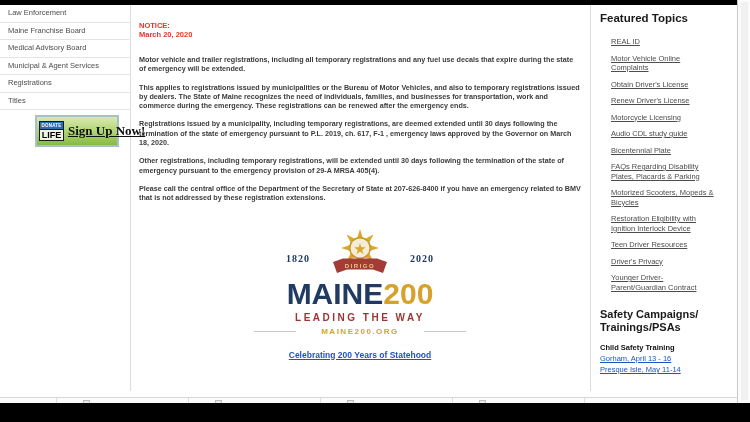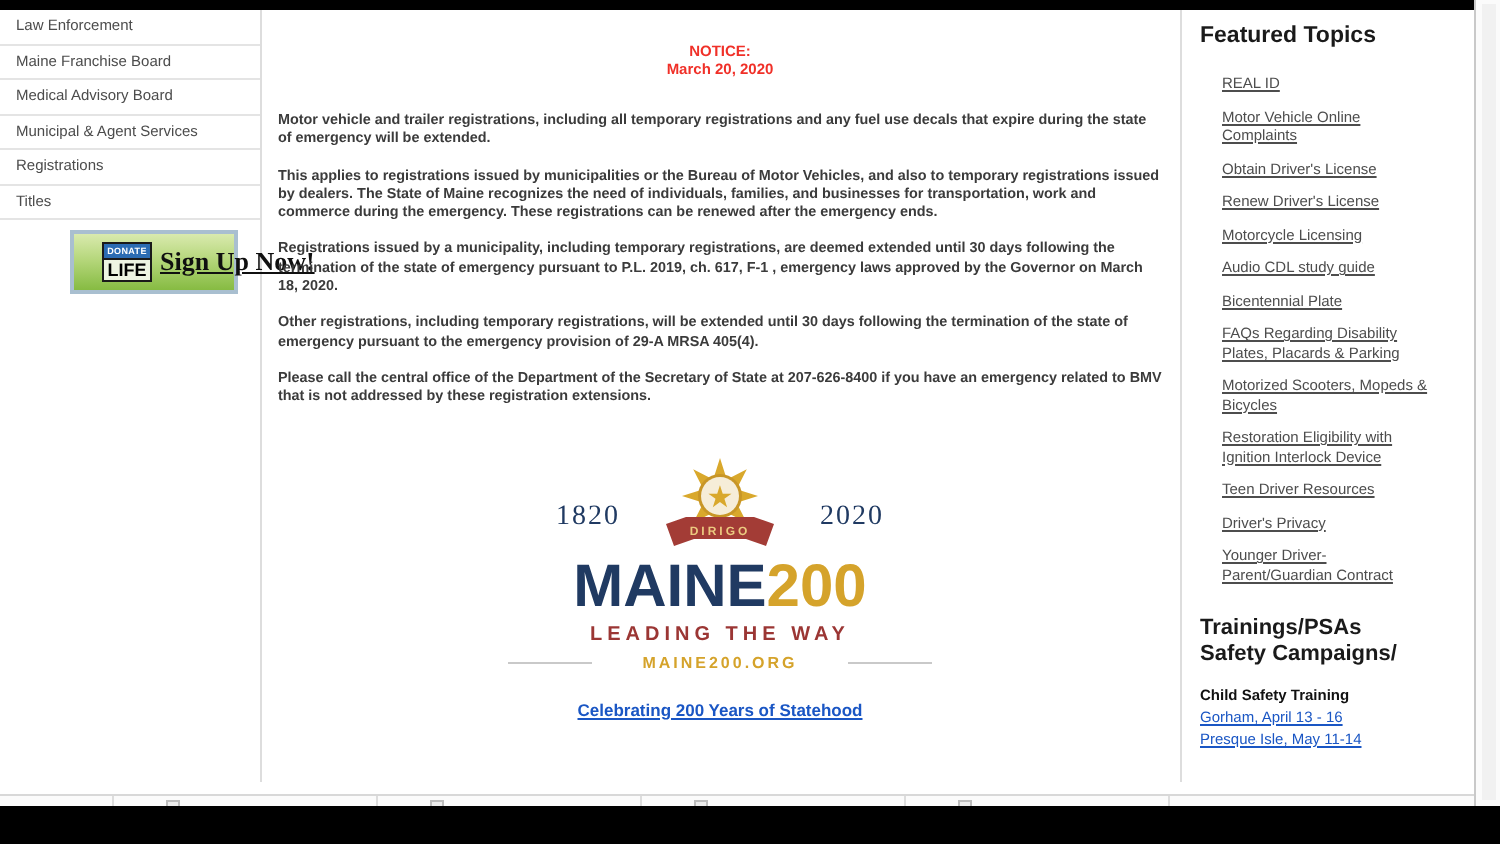--- a/index.html
+++ b/index.html
@@ -14,32 +14,32 @@
   .scrollstrip{position:absolute;right:0;top:0;width:13px;height:403px;background:#fbfbfb;border-left:1px solid #c9c9c9;}
   .scrollstrip .track{position:absolute;left:3px;top:2px;width:7px;height:398px;background:#f1f1f1;}
   .content{position:absolute;left:0;top:5px;width:737px;height:386px;display:flex;background:#fff;}
   
   .leftnav{width:131px;border-right:1px solid var(--border);flex:none;}
   .navitem{display:block;font-size:7.5px;color:var(--nav-text);text-decoration:none;
     padding:4px 4px 4px 8px;border-bottom:1px solid #e4e4e4;line-height:8.5px;cursor:pointer;}
   .donate{display:flex;align-items:center;margin:5px 0 0 35px;width:84px;height:32px;
     border:2px solid #a9bfd0;background:linear-gradient(180deg,#d9eaae 0%,#b6d77c 45%,#86bb42 100%);
     text-decoration:none;cursor:pointer;}
-  .dl-logo{width:25px;margin-left:14px;border:1px solid #1a1a1a;background:#eef4e2;flex:none;}
+  .dl-logo{width:25px;margin-left:2px;border:1px solid #1a1a1a;background:#eef4e2;flex:none;}
   .dl-top{display:block;background:#2b6cb3;color:#fff;font-size:4.5px;font-weight:bold;text-align:center;
     padding:1px 0;letter-spacing:.2px;border-bottom:1px solid #1a1a1a;}
   .dl-bottom{display:block;color:#000;font-weight:bold;font-size:9px;text-align:center;line-height:10px;}
   .dl-cta{font-family:"Liberation Serif",serif;font-weight:bold;font-size:13px;color:#101010;margin-left:4px;white-space:nowrap;text-decoration:underline;}
   
   .main{flex:1;padding:16px 9px 0 8px;min-width:0;}
-  .notice{text-align:center;color:var(--notice-red);font-weight:bold;font-size:7.5px;line-height:9px;margin-bottom:16px;}
+  .notice{text-align:left;color:var(--notice-red);font-weight:bold;font-size:7.5px;line-height:9px;margin-bottom:16px;}
   .main p{font-size:7.2px;font-weight:bold;color:var(--body-text);line-height:9.3px;margin-bottom:9px;max-width:443px;}
   .logo-block{margin-top:24px;text-align:center;}
   .logo-years{display:flex;justify-content:center;align-items:center;gap:10px;}
-  .year{font-family:"Liberation Serif",serif;font-size:14px;font-weight:normal;color:var(--navy);letter-spacing:1px;margin-top:10px;}
+  .year{font-family:"Liberation Serif",serif;font-size:10px;font-weight:bold;color:var(--navy);letter-spacing:1px;margin-top:10px;}
   .logo-word{font-family:Liberation Sans, sans-serif;font-weight:bold;font-size:30px;line-height:30px;letter-spacing:0;margin-top:-2px;}
   .logo-word .w{color:var(--navy);} .logo-word .n{color:var(--gold);}
   .tagline{color:var(--tagline-red);font-weight:bold;font-size:10px;letter-spacing:2.5px;margin-top:3px;}
   .urlrow{display:flex;justify-content:center;align-items:center;gap:25px;margin-top:4px;}
   .urlrow .rule{width:42px;height:1px;background:#c9c9c9;}
   .url{color:var(--gold);font-weight:bold;font-size:8px;letter-spacing:1.5px;}
   .statehood{display:block;text-align:center;margin-top:14px;color:var(--link-blue);
     font-weight:bold;font-size:8.5px;text-decoration:underline;cursor:pointer;}
   
   .rightrail{width:147px;flex:none;border-left:1px solid var(--border);padding:7px 6px 0 9px;}
@@ -126,22 +126,22 @@
       <a>Audio CDL study guide</a>
       <a>Bicentennial Plate</a>
       <a>FAQs Regarding Disability Plates, Placards &amp; Parking</a>
       <a>Motorized Scooters, Mopeds &amp; Bicycles</a>
       <a>Restoration Eligibility with Ignition Interlock Device</a>
       <a>Teen Driver Resources</a>
       <a>Driver's Privacy</a>
       <a>Younger Driver- Parent/Guardian Contract</a>
     </div>
     <div class="safety-title">
+      <div>Safety Campaigns/</div>
       <div>Trainings/PSAs</div>
-      <div>Safety Campaigns/</div>
     </div>
     <div class="child-title">Child Safety Training</div>
     <div class="safetylinks">
       <a>Gorham, April 13 - 16</a>
       <a>Presque Isle, May 11-14</a>
     </div>
   </aside>
 </div>
 
 <div class="scrollstrip">

